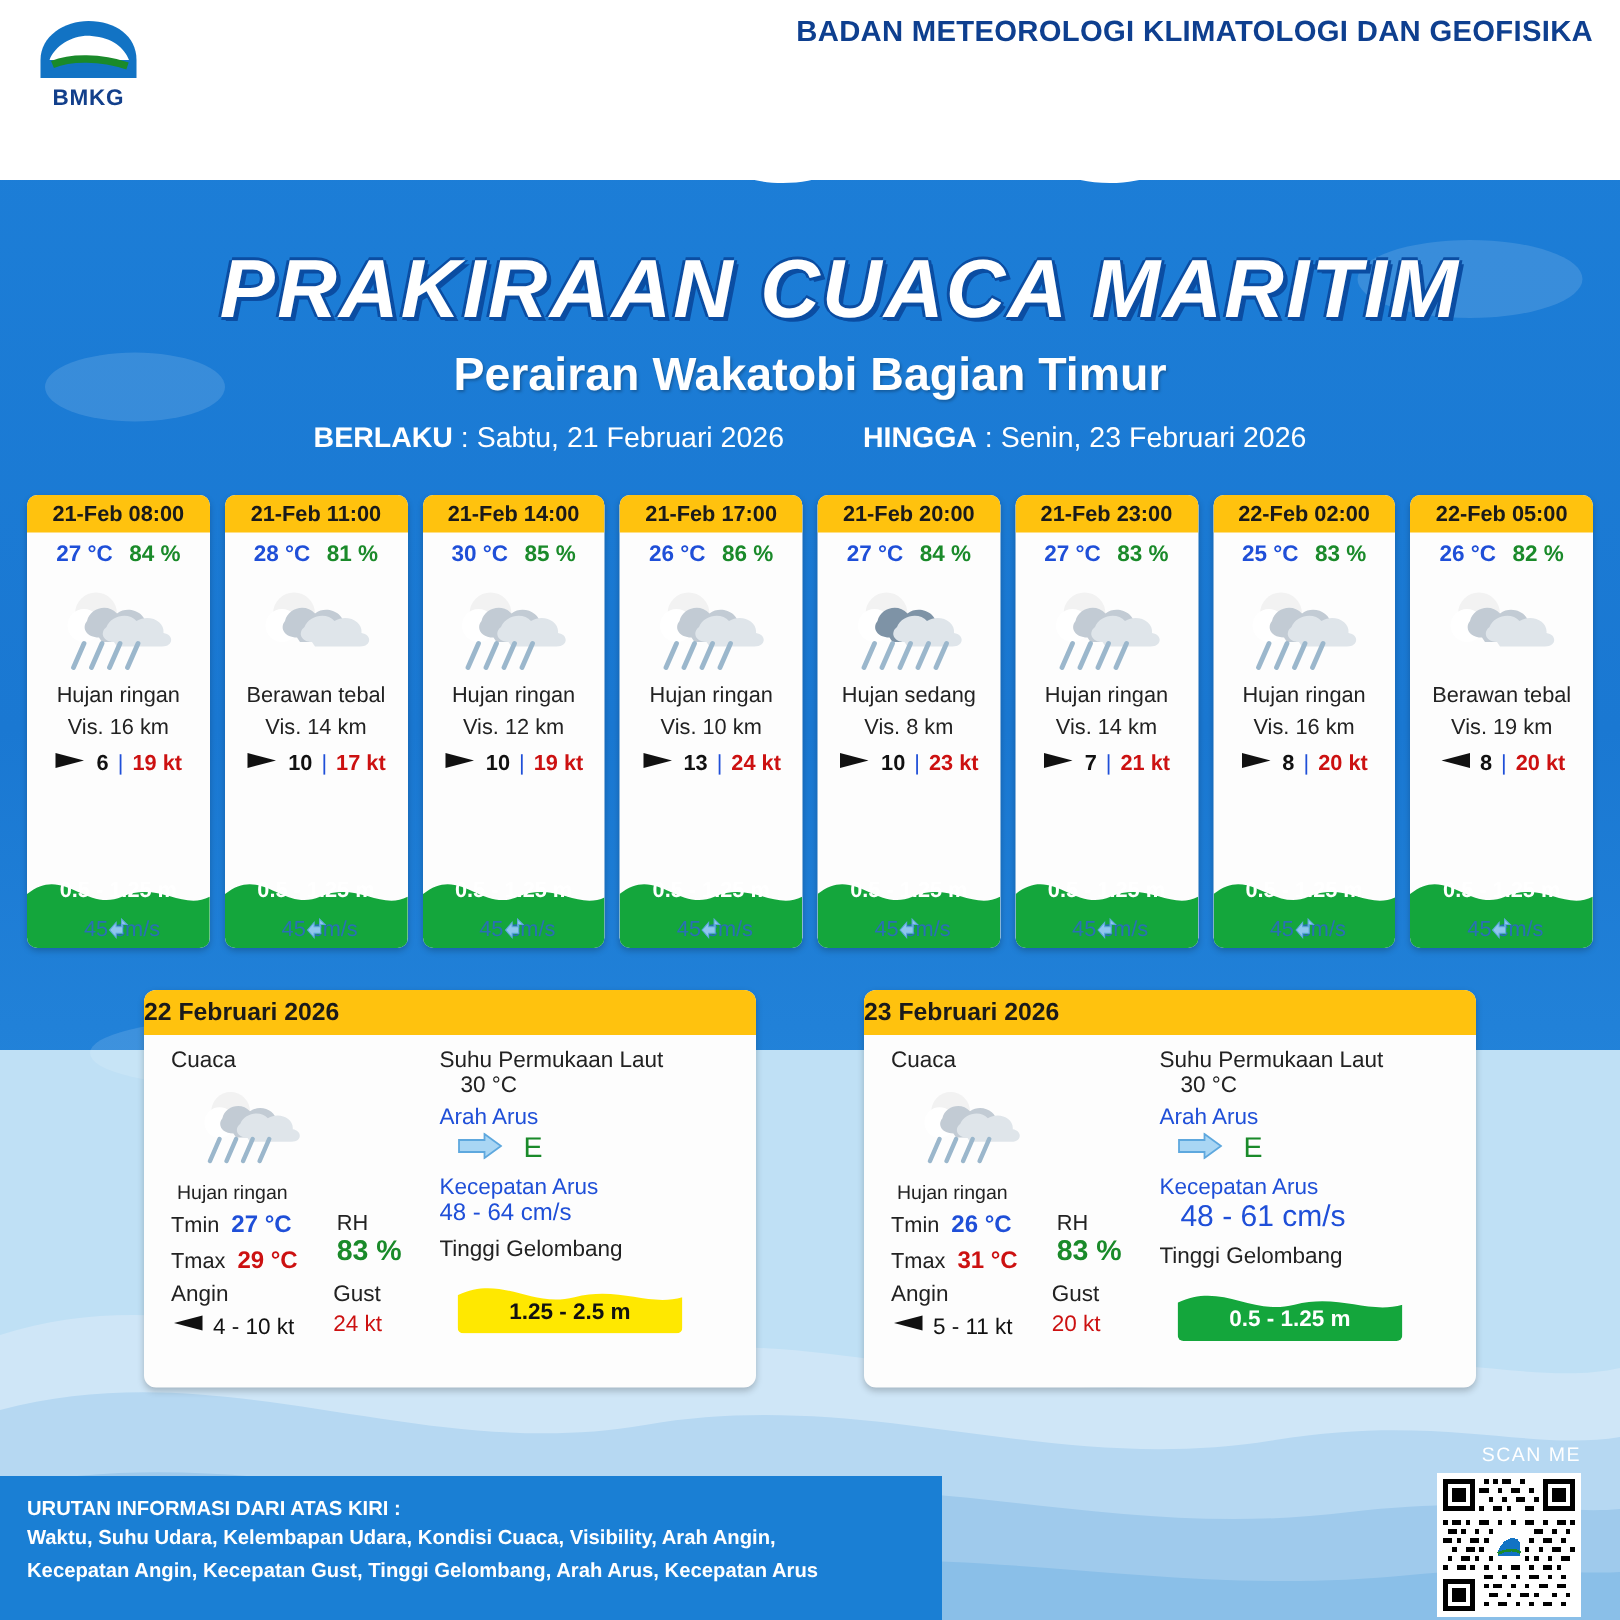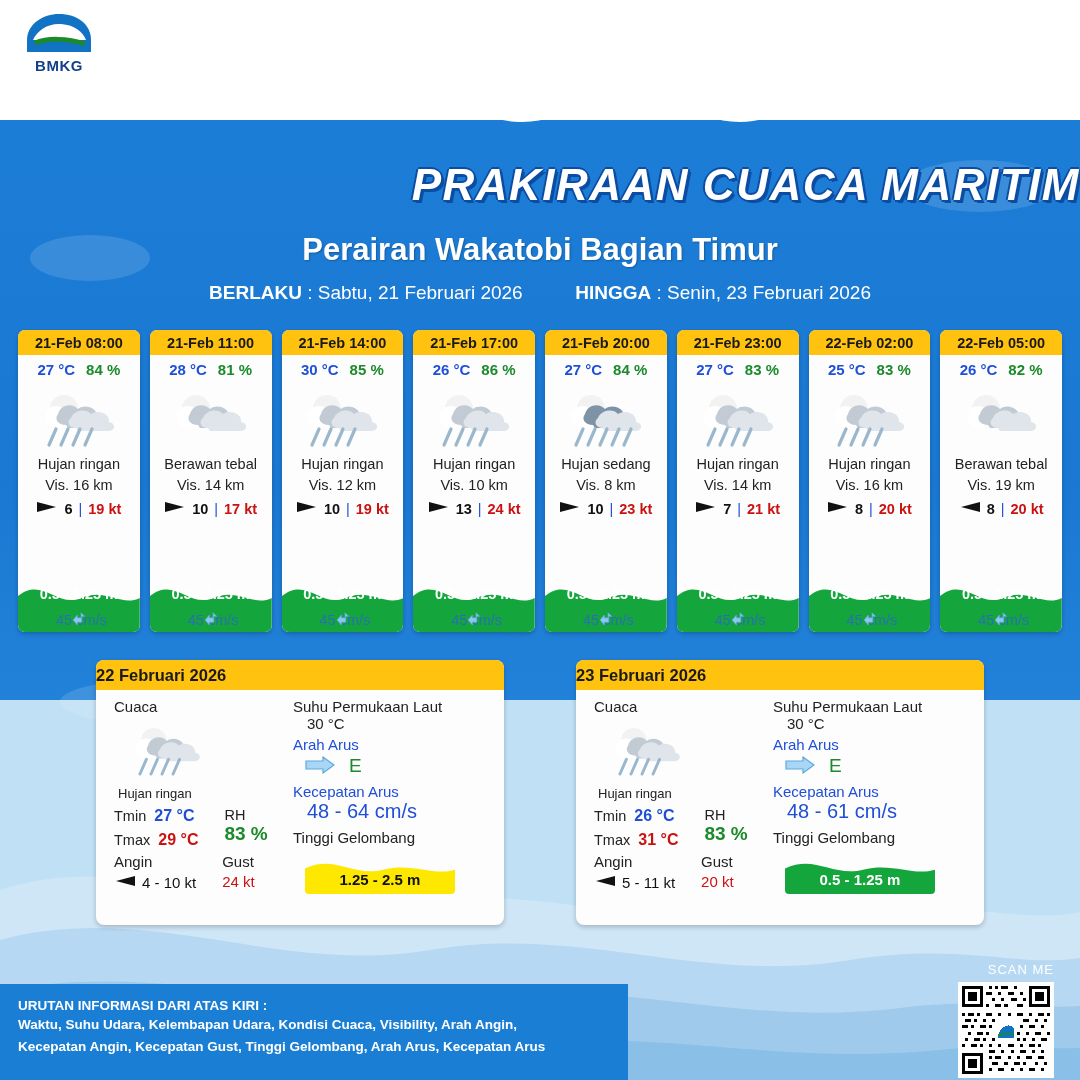--- a/index.html
+++ b/index.html
@@ -21,22 +21,22 @@
   
   .hdr{position:absolute;top:0;left:0;right:0;height:100px;display:flex;align-items:flex-start;justify-content:space-between;padding:10px 18px 0 14px;z-index:6;}
   .logo-wrap{display:flex;flex-direction:column;align-items:center;width:90px;}
   .logo-badge{width:72px;height:46px;position:relative;}
   .logo-text{font-size:15px;font-weight:bold;color:#123f8b;letter-spacing:.5px;margin-top:1px;}
   .hdr-txt{text-align:right;line-height:1.16;}
   .hdr-txt .l1{font-size:19.5px;font-weight:bold;color:#0e3f8f;letter-spacing:.2px;}
   .hdr-txt .l2{font-size:22px;font-weight:bold;color:#ffffff;margin-top:2px;text-align:center;}
 
   
-  .title-main{position:absolute;top:160px;left:0;right:0;text-align:right;z-index:6;
-    font-size:44px;font-weight:bold;font-style:italic;color:#ffffff;letter-spacing:1.5px;
+  .title-main{position:absolute;top:160px;left:0;right:0;text-align:center;z-index:6;
+    font-size:55px;font-weight:bold;font-style:italic;color:#ffffff;letter-spacing:1.5px;
     text-shadow:-2px 0 #0b4da2,0 -2px #0b4da2,2px 0 #0b4da2,0 2px #0b4da2,3px 3px 0 #0b4da2;margin-left:40px;}
   .title-sub{position:absolute;top:232px;left:0;right:0;text-align:center;z-index:6;
     font-size:31px;font-weight:bold;color:#ffffff;text-shadow:1px 1px 2px rgba(0,0,0,.25);}
   .title-date{position:absolute;top:282px;left:0;right:0;text-align:center;z-index:6;color:#fff;font-size:19px;}
   .title-date b{font-weight:bold;}
   .title-date .gap{display:inline-block;width:42px;}
 
   
   .cards{position:absolute;top:330px;left:18px;right:18px;display:flex;gap:10px;z-index:6;}
   .card{flex:1;background:#fdfdfd;border-radius:7px;overflow:hidden;box-shadow:0 2px 4px rgba(0,0,0,.22);display:flex;flex-direction:column;height:302px;position:relative;}
@@ -113,20 +113,21 @@
       <svg width="72" height="46" viewBox="0 0 72 46">
         <path d="M4,30 C4,14 20,4 36,4 C54,4 68,14 68,30 L68,42 L4,42 Z" fill="#1273c4"></path>
         <path d="M10,30 C14,20 26,13 38,14 C52,15 60,22 63,30 L10,30 Z" fill="#ffffff"></path>
         <path d="M12,33 C24,28 44,28 62,34" stroke="#1a8a2a" stroke-width="5" fill="none"></path>
         <path d="M8,40 C24,34 48,34 66,40" stroke="#1273c4" stroke-width="4" fill="none"></path>
       </svg>
     </div>
     <div class="logo-text">BMKG</div>
   </div>
   <div class="hdr-txt">
+    <div class="l1">BADAN METEOROLOGI KLIMATOLOGI DAN GEOFISIKA</div>
     <div class="l2">Stasiun Meteorologi Maritim Kendari</div>
   </div>
 </div>
 
 <div class="title-main">PRAKIRAAN CUACA MARITIM</div>
 <div class="title-sub">Perairan Wakatobi Bagian Timur</div>
 <div class="title-date">
   <b>BERLAKU</b>
   <span>: Sabtu, 21 Februari 2026</span>
   <span class="gap"></span>
@@ -531,21 +532,21 @@
         <div class="lbl">Suhu Permukaan Laut</div>
         <div style="margin-left:14px;font-size:15px">30 °C</div>
         <div class="lbl blue" style="margin-top:4px">Arah Arus</div>
         <div style="display:flex;align-items:center;gap:14px;margin:2px 0 0 12px">
           <span><svg width="30" height="18" viewBox="0 0 30 18">
                 <path d="M1,5 L18,5 L18,1 L29,9 L18,17 L18,13 L1,13 Z" fill="#a9d6f4" stroke="#5ea8de" stroke-width="1.2"></path>
               </svg></span>
           <span style="font-size:19px;color:#1a8a2a">E</span>
         </div>
         <div class="lbl blue" style="margin-top:6px">Kecepatan Arus</div>
-        <div style="margin-left:14px;font-size:20px;color:#1f4fd8">48    - 64 cm/s</div>
+        <div style="font-size:16px;color:#1f4fd8">48    - 64 cm/s</div>
         <div class="lbl" style="margin-top:6px">Tinggi Gelombang</div>
         <div class="dwave" style="margin-left:12px">
           <svg viewBox="0 0 150 44" preserveAspectRatio="none">
     <path d="M0,18.48 C30,4.4 48,27.28 78,19.8 C108,12.32 127.5,26.4 150,19.8 L150,44 L0,44 Z" fill="#ffe800"></path>
   </svg>
           <span style="color:#111">1.25 - 2.5 m</span>
         </div>
       </div>
     </div>
     </div>

